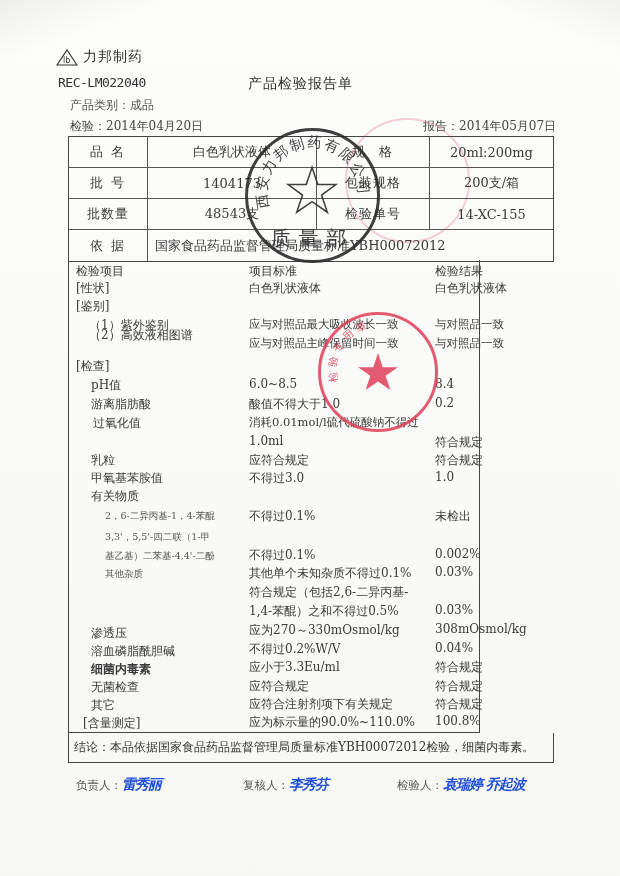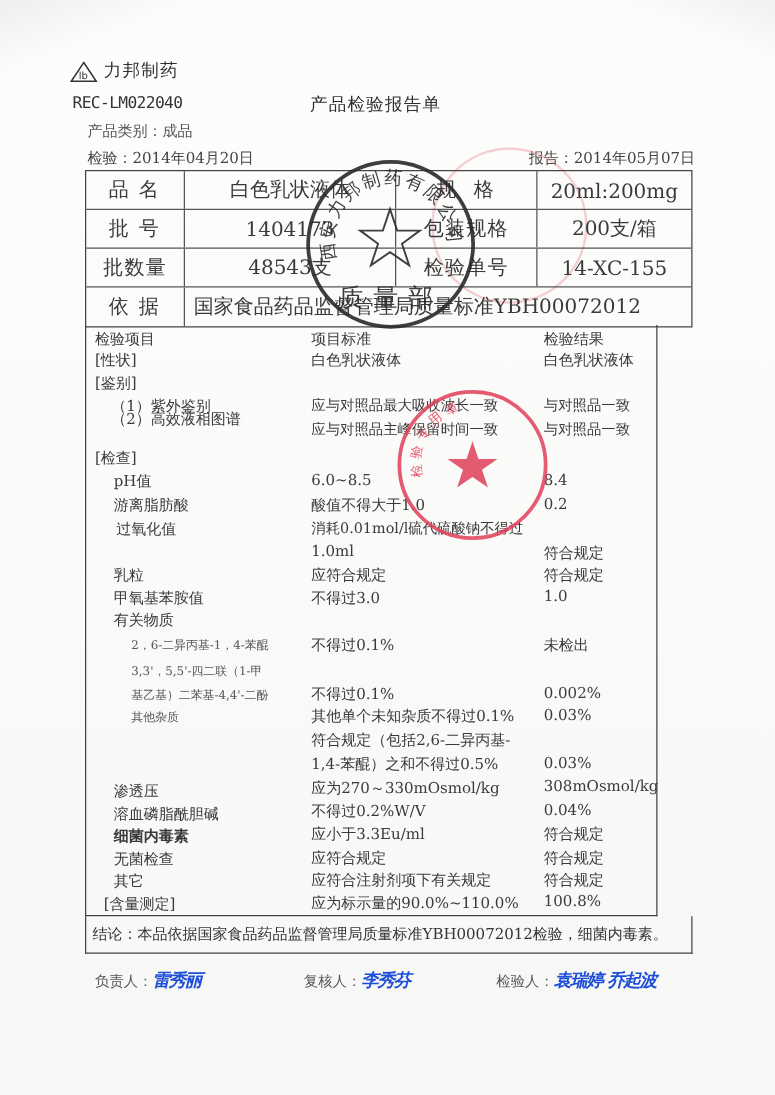--- a/index.html
+++ b/index.html
@@ -28,32 +28,32 @@
     .doc-code { left: 58px; top: 75px; font-size: 13px; color: #333; font-family: "DejaVu Sans Mono","Liberation Mono", monospace; letter-spacing: -0.5px;}
     .doc-title { left: 248px; top: 75px; font-size: 14px; color: #2f2f2f; letter-spacing: 1px; }
     .category { left: 70px; top: 97px; font-size: 12px; color: #555; }
     .date-insp { left: 70px; top: 118px; font-size: 12px; color: #444; }
     .date-report { left: 423px; top: 118px; font-size: 12px; color: #444; }
 
     
     .tbl { left: 68px; top: 136px; width: 486px; border: 1.5px solid #444; }
     .row { display: flex; border-bottom: 1px solid #555; height: 31px; }
     .row:last-child { border-bottom: none; }
-    .cell { display: flex; align-items: center; justify-content: center; font-size: 16px; color: #3a3a3a; border-right: 1px solid #555; height: 100%; }
+    .cell { display: flex; align-items: center; justify-content: center; font-size: 13px; color: #3a3a3a; border-right: 1px solid #555; height: 100%; }
     .cell:last-child { border-right: none; }
     .c1 { width: 79px; letter-spacing: 8px; padding-left: 6px; }
     .c1.tight { letter-spacing: 1px; padding-left: 0; }
     .c2 { width: 169px; }
     .c3 { width: 113px; letter-spacing: 1px; }
     .c3.wide { letter-spacing: 14px; padding-left: 12px; }
     .c4 { flex: 1; }
     .basis { justify-content: flex-start; padding-left: 7px; flex: 1; }
 
     
-    .body-box { left: 68px; top: 260px; width: 458px; height: 473px; border-left: 1.5px solid #444; border-right: 1.5px solid #444; border-bottom: 1.5px solid #444; }
+    .body-box { left: 68px; top: 260px; width: 412px; height: 473px; border-left: 1.5px solid #444; border-right: 1.5px solid #444; border-bottom: 1.5px solid #444; }
     .line { position: absolute; font-size: 12px; color: #3a3a3a; white-space: nowrap; }
     .line.small { font-size: 9.5px; color: #555; }
     .line.med { font-size: 11.5px; }
 
     .conclusion { left: 68px; top: 733px; width: 486px; height: 30px; border: 1.5px solid #444; border-top: none; display: flex; align-items: center; padding-left: 5px; font-size: 12px; color: #333; }
 
     .sign-row { top: 776px; font-size: 11.5px; color: #555; }
     .signature { font-family: "DejaVu Serif", serif; font-style: italic; font-weight: bold; color: #1d4ed8; font-size: 14px; letter-spacing: -1px; }
 
     

